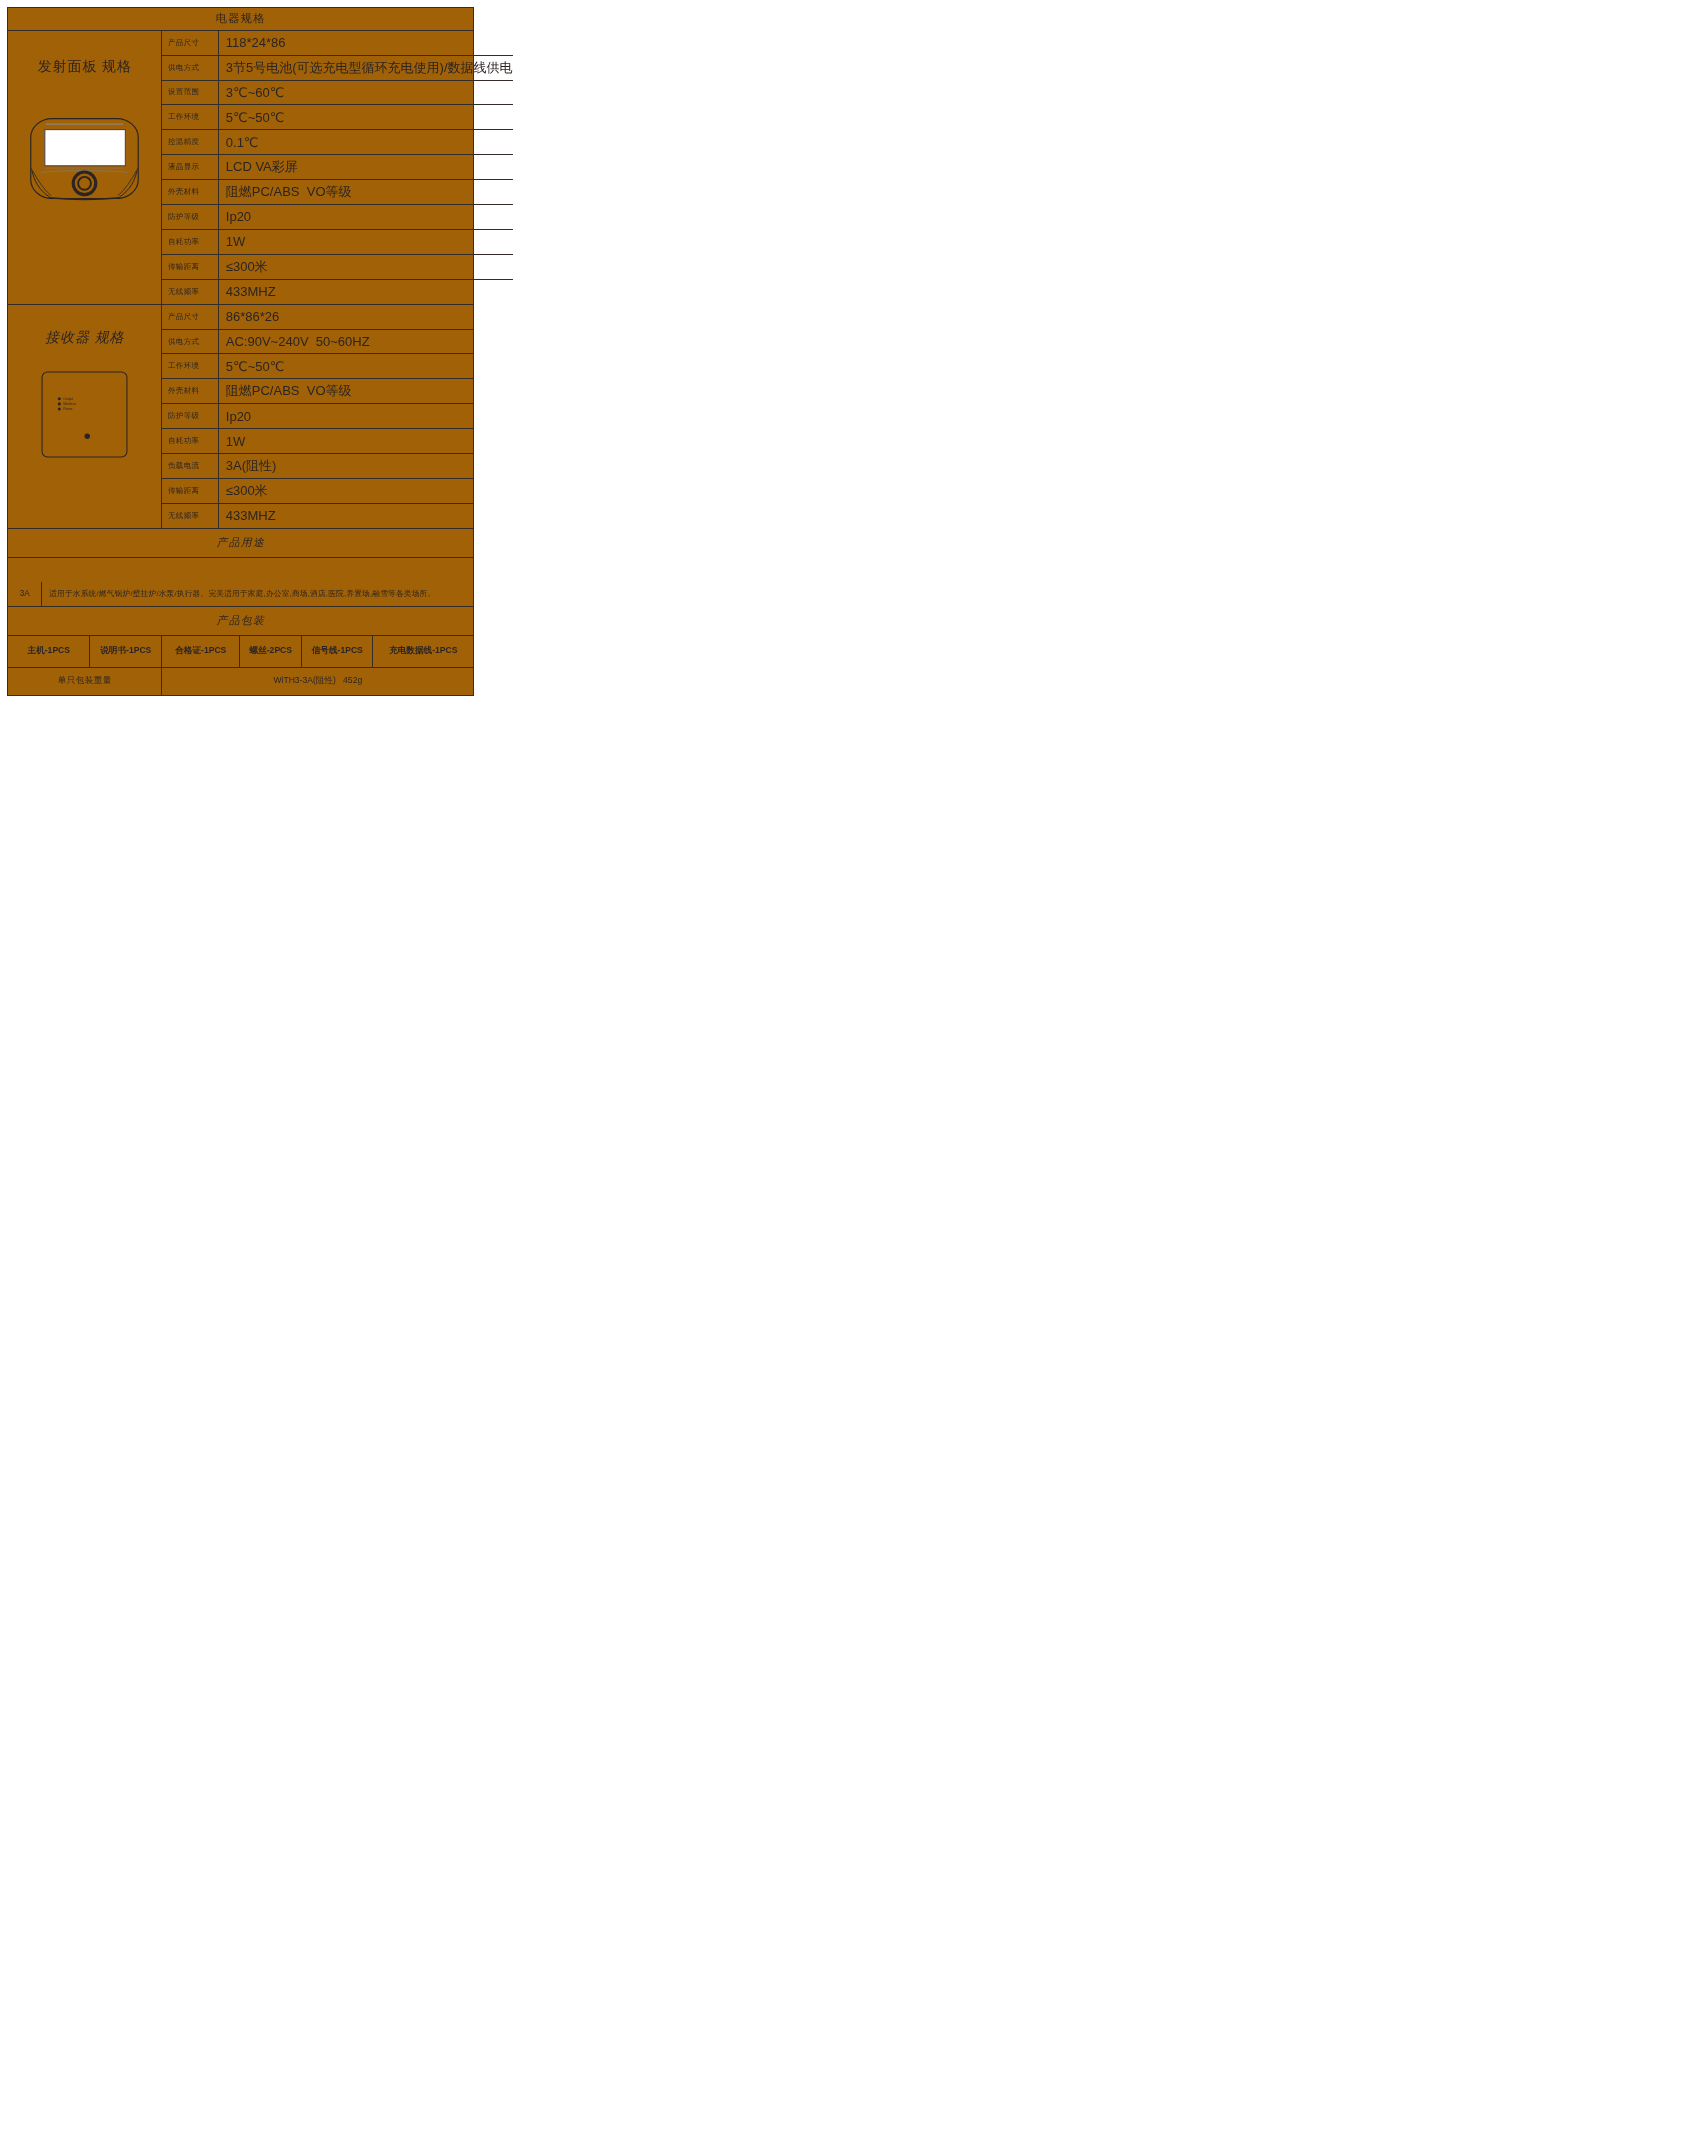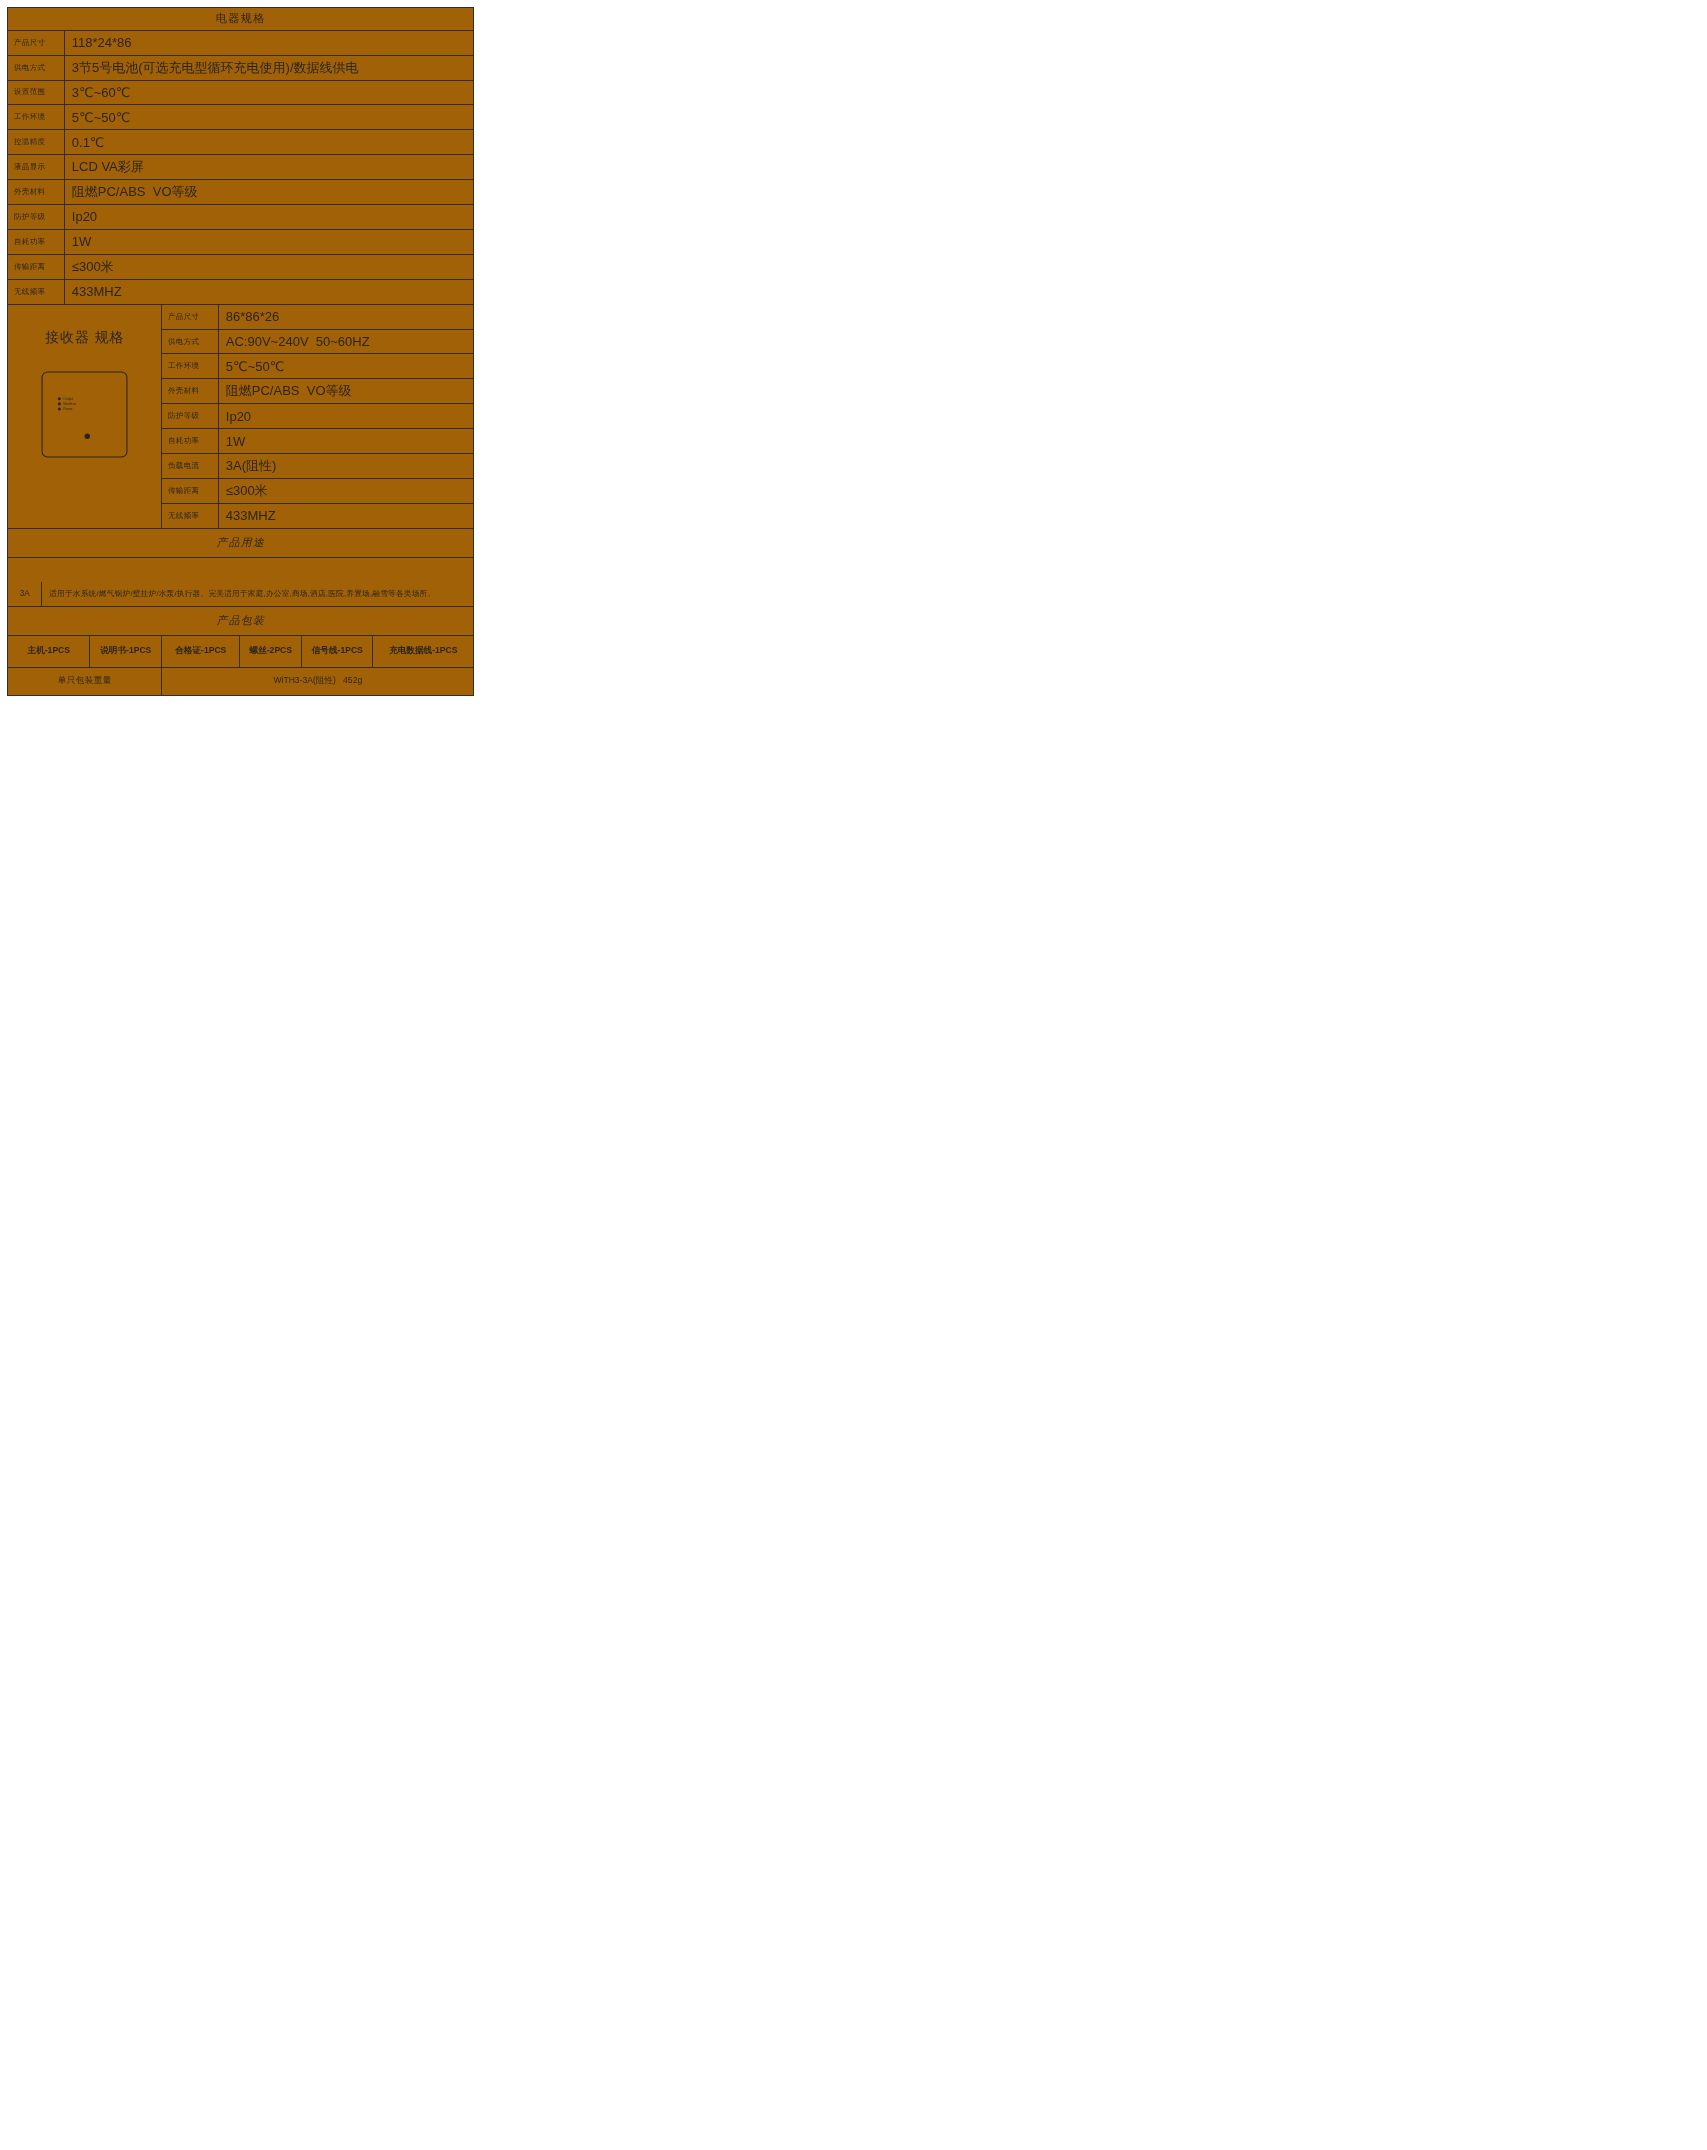--- a/index.html
+++ b/index.html
@@ -22,21 +22,21 @@
   
   .spec-section{display:flex;}
   .spec-section.receiver{border-top:1.3px solid #332c29;}
   .side{
     width:154px;flex:0 0 154px;
     border-right:0.4px solid #332c29;
     display:flex;flex-direction:column;align-items:center;
   }
   .side-title{font-size:14px;letter-spacing:0.9px;white-space:pre;}
   .tx .side-title{margin-top:27px;}
-  .rx .side-title{margin-top:24px;}
+  .rx .side-title{margin-top:24px;font-style:italic;}
   .device{display:block;}
   .tx .device{margin-top:38px;}
   .rx .device{margin-top:22.4px;}
   .rows{flex:1;display:flex;flex-direction:column;}
   .spec-row{flex:1;display:flex;border-top:1.3px solid #332c29;}
   .rows .spec-row:first-child{border-top:none;}
   .lbl{
     width:57px;flex:0 0 57px;
     border-right:0.4px solid #332c29;
     display:flex;align-items:center;
@@ -91,20 +91,37 @@
   .led-label{font-size:11px;fill:#2b2422;font-family:"Liberation Sans","DejaVu Sans",sans-serif;}
 </style>
 </head>
 <body>
 
 <div class="sheet">
 
   <div class="title-row">电器规格</div>
 
   <div class="spec-section transmitter">
+    <div class="side tx">
+      <div class="side-title">发射面板 规格</div>
+      <svg class="device" width="117" height="88" viewBox="0 0 300 226">
+        <rect x="12" y="12" width="276" height="205" rx="55" ry="48" fill="none" stroke="#2b2422" stroke-width="3"></rect>
+        <path d="M51,26 L249,26" fill="none" stroke="#8d8d8d" stroke-width="2.5"></path>
+        <rect x="48" y="40" width="207" height="93" fill="#ffffff" stroke="#534d4a" stroke-width="3"></rect>
+        <path d="M52,139 L250,139" fill="none" stroke="#9a9a9a" stroke-width="1.5" stroke-dasharray="2,4"></path>
+        <path d="M38,150 C90,144 210,144 262,150" fill="none" stroke="#7a7a7a" stroke-width="2"></path>
+        <circle cx="150" cy="178" r="29" fill="none" stroke="#2b2422" stroke-width="8"></circle>
+        <circle cx="150" cy="178" r="16.5" fill="none" stroke="#2b2422" stroke-width="5"></circle>
+        <path d="M14,140 C20,172 34,196 60,213" fill="none" stroke="#2b2422" stroke-width="2.5"></path>
+        <path d="M17,146 C30,170 44,192 64,210" fill="none" stroke="#2b2422" stroke-width="2"></path>
+        <path d="M286,140 C280,172 266,196 240,213" fill="none" stroke="#2b2422" stroke-width="2.5"></path>
+        <path d="M283,146 C270,170 256,192 236,210" fill="none" stroke="#2b2422" stroke-width="2"></path>
+        <path d="M58,215 Q150,224 242,215" fill="none" stroke="#2b2422" stroke-width="4"></path>
+      </svg>
+    </div>
     <div class="rows tx-rows">
       <div class="spec-row">
           <div class="lbl">产品尺寸</div>
           <div class="val">118*24*86</div>
         </div>
       <div class="spec-row">
           <div class="lbl">供电方式</div>
           <div class="val">3节5号电池(可选充电型循环充电使用)/数据线供电</div>
         </div>
       <div class="spec-row">

